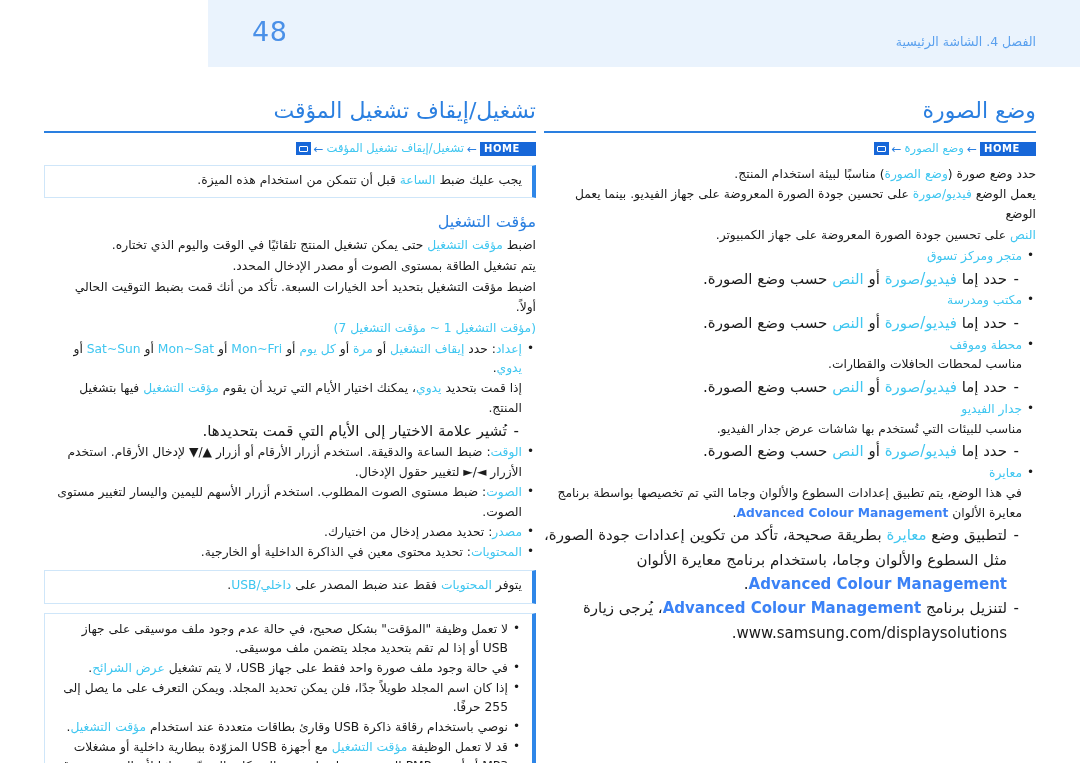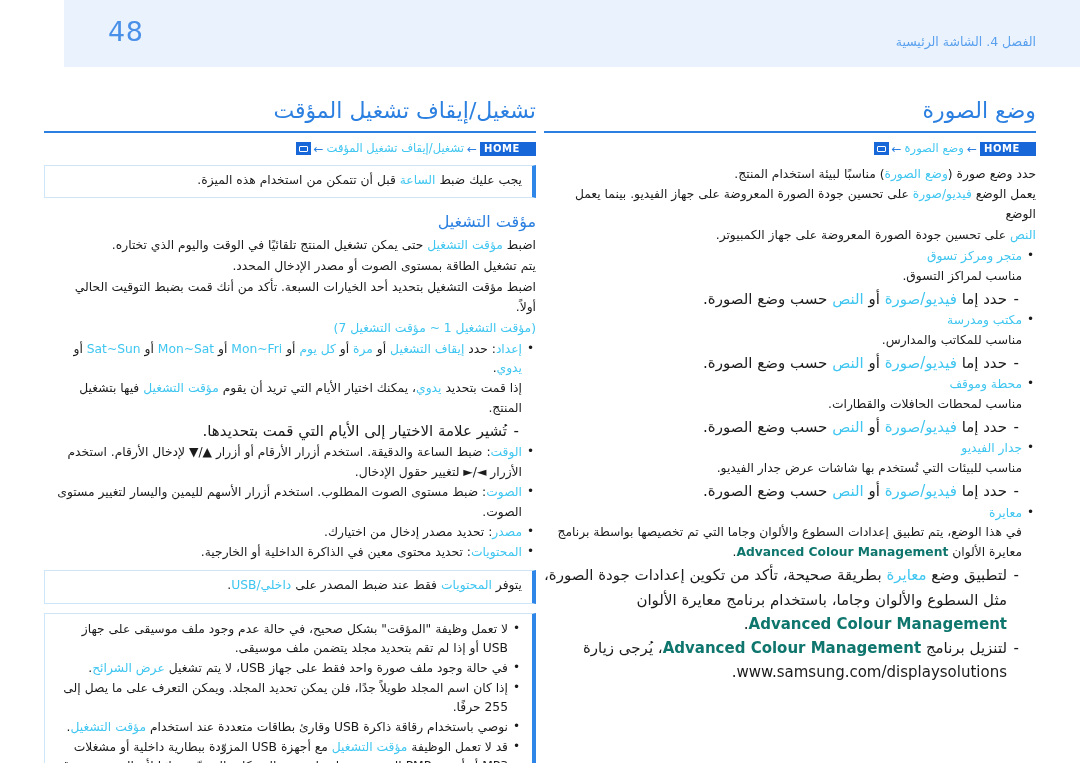--- a/index.html
+++ b/index.html
@@ -12,21 +12,21 @@
     height: 763px;
     background: #ffffff;
     font-family: "DejaVu Sans", "Liberation Sans", sans-serif;
     direction: rtl;
     overflow: hidden;
   }
 
   
   .page-header {
     position: relative;
-    width: 1016px;
+    width: 872px;
     height: 67px;
     background: #eaf3fd;
     box-sizing: border-box;
   }
   .page-number {
     position: absolute;
     left: 44px;
     top: 18px;
     font-size: 27px;
     color: #4a90e8;
@@ -138,21 +138,21 @@
 
   
   .para {
     font-size: 12.3px;
     line-height: 1.62;
     color: #1b1b1b;
     text-align: right;
     margin: 0 0 1px 7px;
   }
   .hl      { color: #3fc6f0; }
-  .hl-red  { color: #0f766e; font-weight: 700; }
+  .hl-red  { color: #3b82f6; font-weight: 700; }
   .ltr     { direction: ltr; unicode-bidi: embed; display: inline-block; }
 
   
   ul.bullets {
     list-style: none;
     margin: 0;
     padding: 0;
   }
   ul.bullets > li {
     position: relative;
@@ -228,26 +228,24 @@
       <span class="home-badge">HOME</span><span class="crumb-arrow">←</span><span class="crumb-text">وضع الصورة</span><span class="crumb-arrow">←</span><span class="enter-icon"></span>
     </div>
 
     <p class="para"><span>حدد وضع صورة (</span><span class="hl">وضع الصورة</span><span>) مناسبًا لبيئة استخدام المنتج.</span></p>
     <p class="para"><span>يعمل الوضع </span><span class="hl">فيديو/صورة</span><span> على تحسين جودة الصورة المعروضة على جهاز الفيديو. بينما يعمل الوضع</span></p>
     <p class="para"><span class="hl">النص</span><span> على تحسين جودة الصورة المعروضة على جهاز الكمبيوتر.</span></p>
 
     <ul class="bullets">
       <li>
         <span class="hl">متجر ومركز تسوق</span>
-        <div class="desc">مناسب لمراكز التسوق.</div>
         <div class="subitem"><span>حدد إما </span><span class="hl">فيديو/صورة</span><span> أو </span><span class="hl">النص</span><span> حسب وضع الصورة.</span></div>
       </li>
       <li>
         <span class="hl">مكتب ومدرسة</span>
-        <div class="desc">مناسب للمكاتب والمدارس.</div>
         <div class="subitem"><span>حدد إما </span><span class="hl">فيديو/صورة</span><span> أو </span><span class="hl">النص</span><span> حسب وضع الصورة.</span></div>
       </li>
       <li>
         <span class="hl">محطة وموقف</span>
         <div class="desc">مناسب لمحطات الحافلات والقطارات.</div>
         <div class="subitem"><span>حدد إما </span><span class="hl">فيديو/صورة</span><span> أو </span><span class="hl">النص</span><span> حسب وضع الصورة.</span></div>
       </li>
       <li>
         <span class="hl">جدار الفيديو</span>
         <div class="desc">مناسب للبيئات التي تُستخدم بها شاشات عرض جدار الفيديو.</div>

